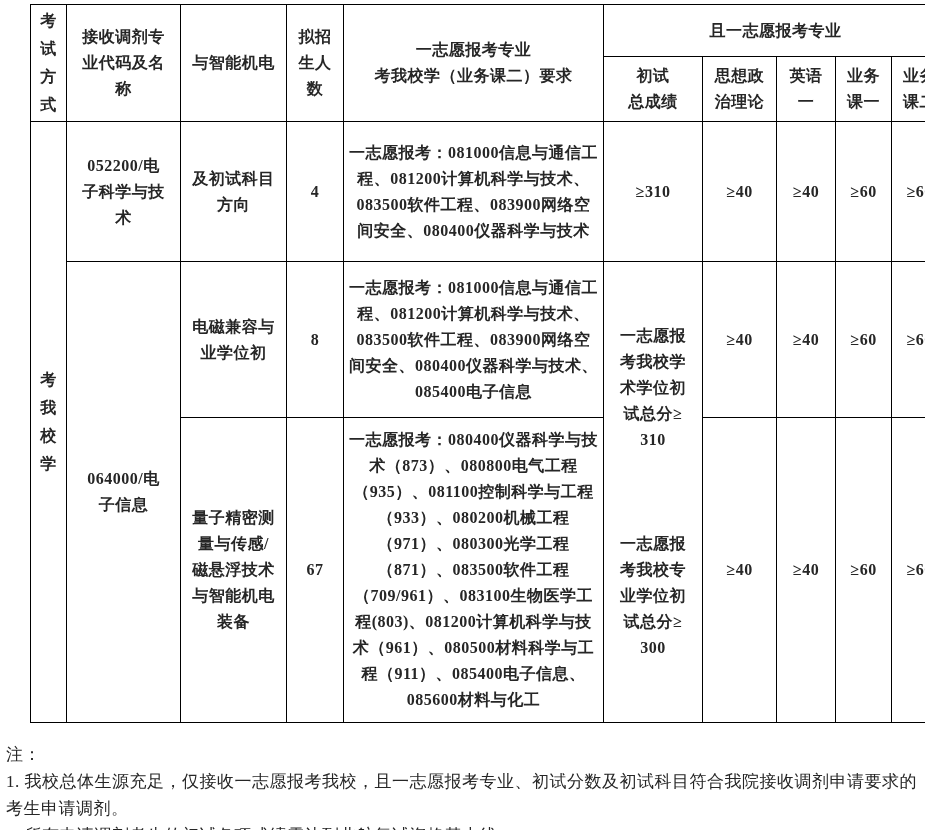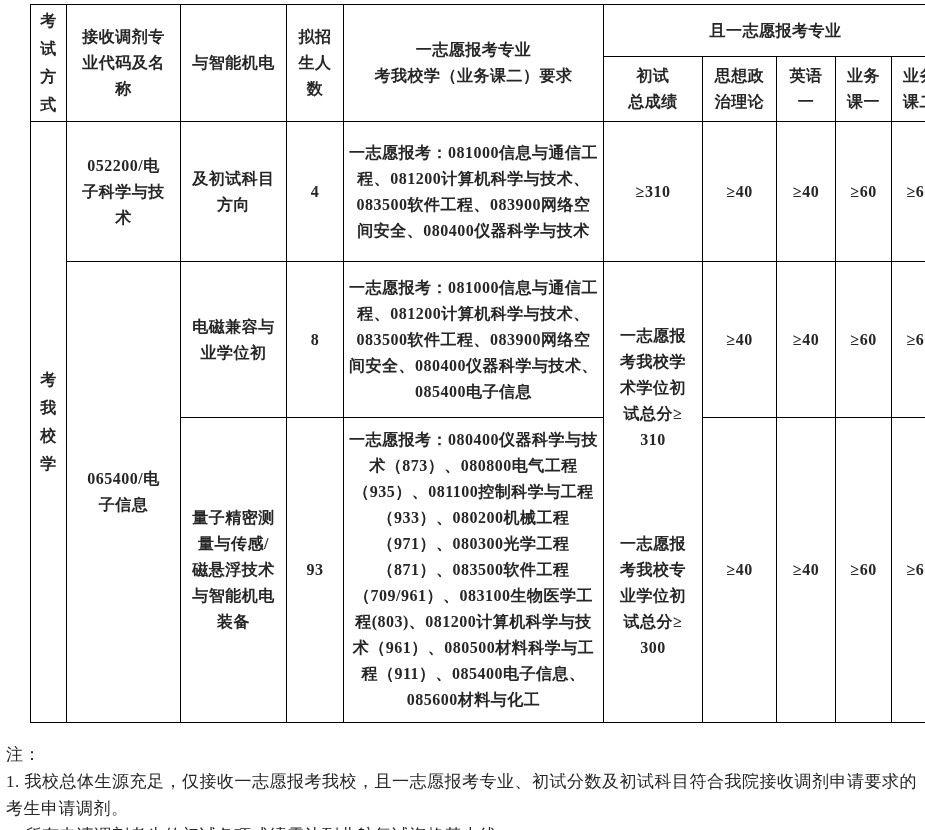--- a/index.html
+++ b/index.html
@@ -111,21 +111,21 @@
       <td>4</td>
       <td class="para">一志愿报考：081000信息与通信工程、081200计算机科学与技术、083500软件工程、083900网络空间安全、080400仪器科学与技术</td>
       <td class="score">≥310</td>
       <td class="score">≥40</td>
       <td class="score">≥40</td>
       <td class="score">≥60</td>
       <td class="score">≥60</td>
     </tr>
 
     <tr style="height:156px">
-      <td rowspan="2">065400/电
+      <td rowspan="2">064000/电
 子信息</td>
       <td>电磁兼容与
 业学位初</td>
       <td>8</td>
       <td class="para">一志愿报考：081000信息与通信工程、081200计算机科学与技术、083500软件工程、083900网络空间安全、080400仪器科学与技术、085400电子信息</td>
       <td rowspan="2" class="merged-total">
         <div>一志愿报
 考我校学
 术学位初
 试总分≥
@@ -142,21 +142,21 @@
       <td class="score">≥60</td>
       <td class="score">≥60</td>
     </tr>
 
     <tr style="height:305px">
       <td>量子精密测
 量与传感/
 磁悬浮技术
 与智能机电
 装备</td>
-      <td>93</td>
+      <td>67</td>
       <td class="para">一志愿报考：080400仪器科学与技术（873）、080800电气工程（935）、081100控制科学与工程（933）、080200机械工程（971）、080300光学工程（871）、083500软件工程（709/961）、083100生物医学工程(803)、081200计算机科学与技术（961）、080500材料科学与工程（911）、085400电子信息、085600材料与化工</td>
       <td class="score">≥40</td>
       <td class="score">≥40</td>
       <td class="score">≥60</td>
       <td class="score">≥60</td>
     </tr>
   </tbody>
     </table>
 
   <div class="notes">

